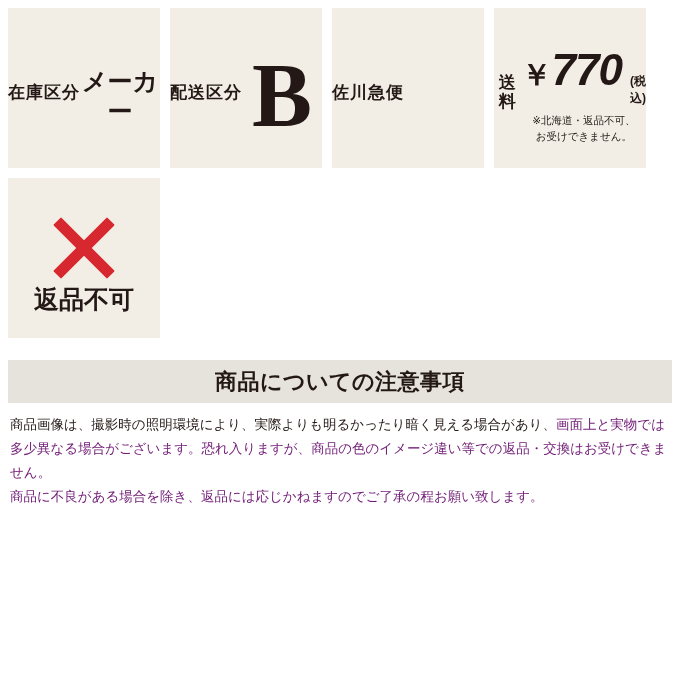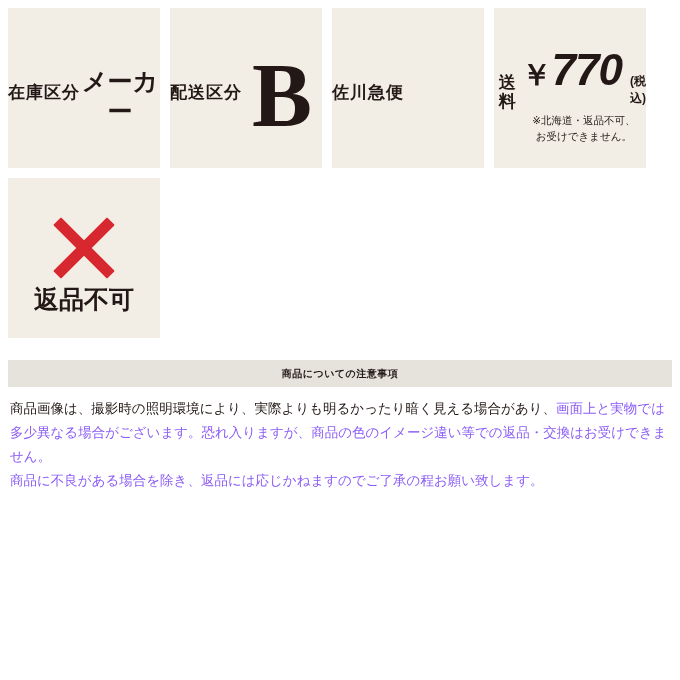--- a/index.html
+++ b/index.html
@@ -125,31 +125,31 @@
   }
 
   
   .section {
     padding: 0 8px;
     box-sizing: border-box;
   }
   .section-head {
     background: #e6e3dc;
     text-align: center;
-    font-size: 10px;
+    font-size: 22px;
     font-weight: bold;
     padding: 7px 0 6px 0;
     letter-spacing: 0.5px;
   }
   .section-body {
     font-size: 13.5px;
     line-height: 1.78;
     padding: 10px 2px 2px 2px;
   }
-  .red { color: #8b5cf6; }
+  .red { color: #701a75; }
   .spacer-10 { height: 10px; }
   .spacer-16 { height: 16px; }
   .spacer-22 { height: 22px; }
 </style>
 </head>
 <body>
 
 <div class="page">
 
   <div class="cards">

